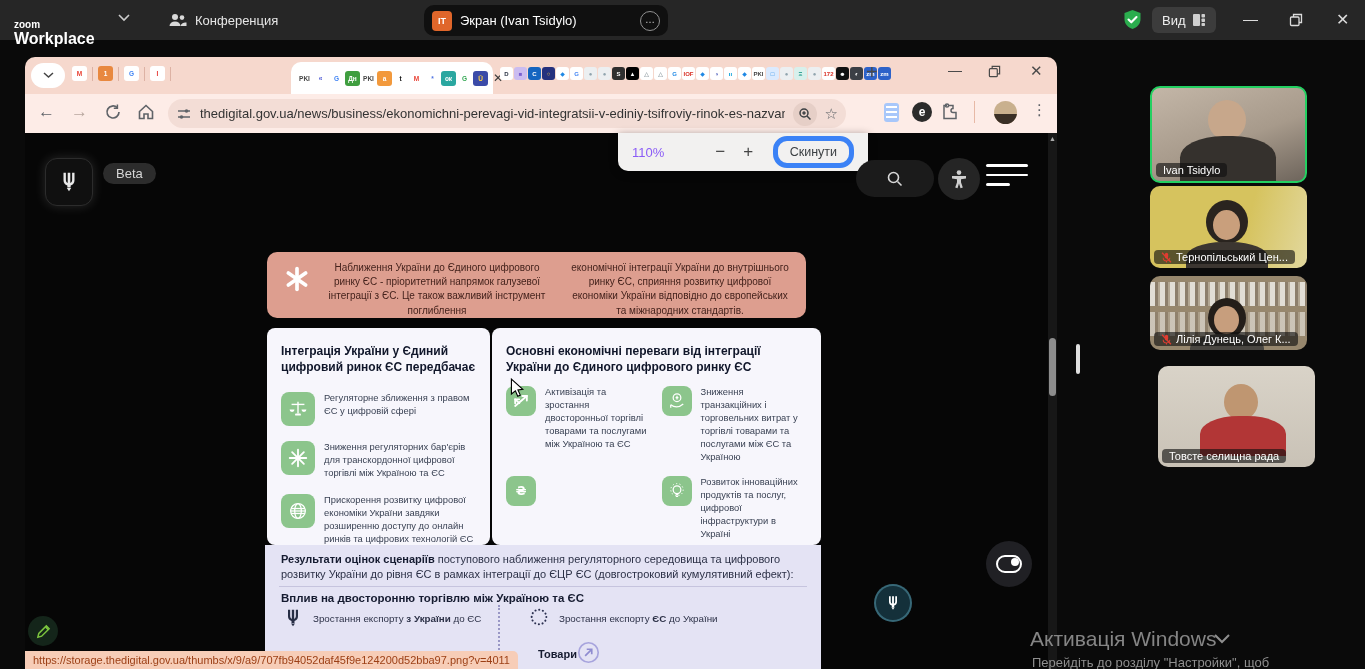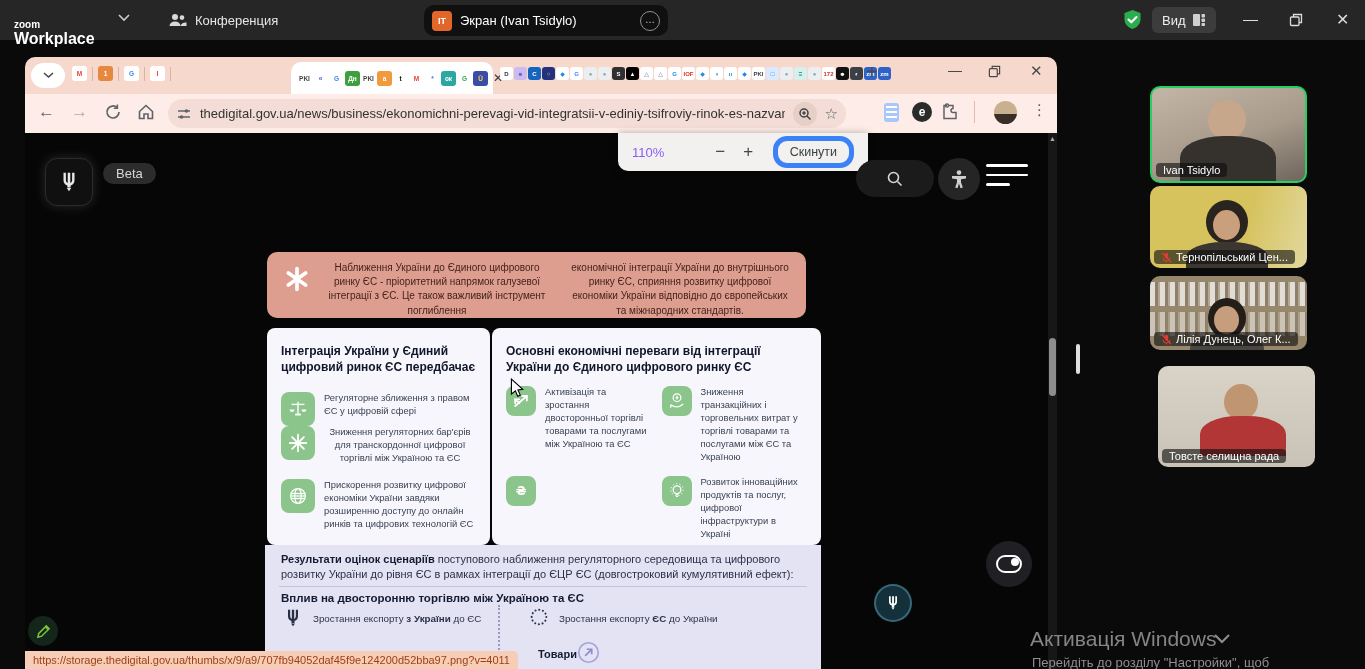--- a/index.html
+++ b/index.html
@@ -374,21 +374,21 @@
         <svg width="22" height="22" viewBox="0 0 24 24" stroke="#fff" stroke-width="1.5" fill="#fff">
           <line x1="12" y1="4" x2="12" y2="17"></line>
             <line x1="5" y1="7" x2="19" y2="7"></line>
           <path d="M2.8 12.5a2.7 2.7 0 0 0 5.4 0z" stroke="none"></path>
             <path d="M15.8 12.5a2.7 2.7 0 0 0 5.4 0z" stroke="none"></path>
           <rect x="8.8" y="17" width="6.4" height="2.2" rx="1" stroke="none"></rect>
           </svg>
       </span>
       <span class="item-text">Регуляторне зближення з правом ЄС у цифровій сфері</span>
     </div>
-    <div class="item" style="text-align:center;">
+    <div class="item" style="margin-top:15px;">
       <span class="gicon g34">
         <svg width="22" height="22" viewBox="0 0 24 24" stroke="#fff" stroke-width="2" stroke-linecap="round">
           <line x1="12" y1="3" x2="12" y2="21"></line>
             <line x1="3" y1="12" x2="21" y2="12"></line>
           <line x1="5.6" y1="5.6" x2="18.4" y2="18.4"></line>
             <line x1="18.4" y1="5.6" x2="5.6" y2="18.4"></line>
           </svg>
       </span>
       <span class="item-text">Зниження регуляторних бар'єрів для транскордонної цифрової торгівлі між Україною та ЄС</span>
     </div>

